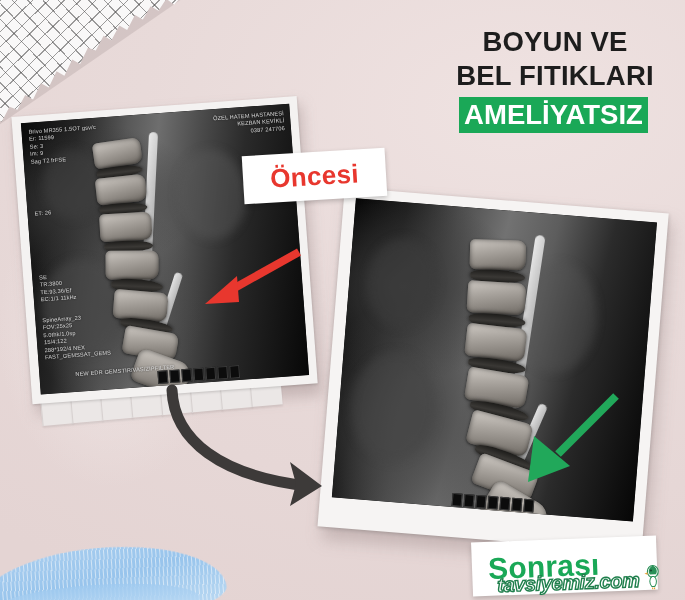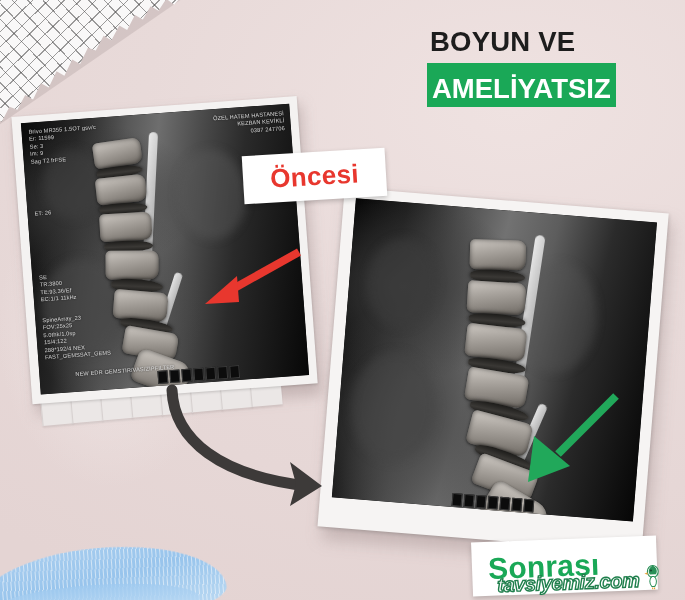--- a/index.html
+++ b/index.html
@@ -48,27 +48,27 @@
       linear-gradient(170deg,#a9cff1 0%,#94c4ee 45%,#bfddf5 100%);
     transform:rotate(-5deg);
     filter:blur(.3px);
     opacity:.95;}
   .brush2{position:absolute;left:-10px;top:585px;width:210px;height:40px;
     border-radius:50%;
     background:linear-gradient(180deg,#9ec9ef,#c6e0f6);
     transform:rotate(-4deg);opacity:.8;}
 
   
-  .headline{position:absolute;left:430px;top:26px;width:250px;}
+  .headline{position:absolute;left:430px;top:26px;width:250px;text-align:center;}
   .hl-line{
     font-weight:bold;font-size:27.5px;line-height:32px;letter-spacing:.2px;
     color:#1d1d1d;white-space:nowrap;margin-bottom:2px;}
   .hl-hi{display:inline-block;background:#1aa857;color:#ffffff;
     font-weight:bold;font-size:27.5px;line-height:31px;
-    padding:10px 5px 3px 5px;margin:3px 0 4px -3px;white-space:nowrap;}
+    padding:2px 5px 3px 5px;margin:3px 0 4px -3px;white-space:nowrap;}
   .hl-last{font-weight:bold;font-size:27.5px;line-height:33px;color:#1d1d1d;
     white-space:nowrap;margin-top:2px;}
 
   
   .photo-before-wrap{position:absolute;left:22px;top:106px;width:290px;height:300px;
     transform:rotate(-4.2deg);}
   .pb-shadow{position:absolute;left:4px;top:8px;width:286px;height:292px;
     background:rgba(120,100,100,.30);filter:blur(7px);}
   .photo-before{position:absolute;left:0;top:0;width:286px;height:288px;
     background:#f4f2f1;padding:7px 8px 9px 9px;box-sizing:border-box;
@@ -287,20 +287,21 @@
     </g>
   </svg>
 
   <svg class="arrow-curve" viewBox="0 0 200 135">
     <path d="M 22 12 C 24 62, 70 98, 158 108" fill="none" stroke="#3d3a39" stroke-width="11" stroke-linecap="round"></path>
     <polygon points="172 108, 140 84, 146 106, 140 128" fill="#3d3a39"></polygon>
   </svg>
 
   <div class="headline">
     <div class="hl-line">BOYUN VE</div>
+    <div class="hl-line">BEL FITIKLARI</div>
     <div><span class="hl-hi">AMELİYATSIZ</span></div>
   </div>
 
   <div class="label-oncesi">
     <span>Öncesi</span>
   </div>
 
   <div class="label-sonrasi">
     <span>Sonrası</span>
   </div>

